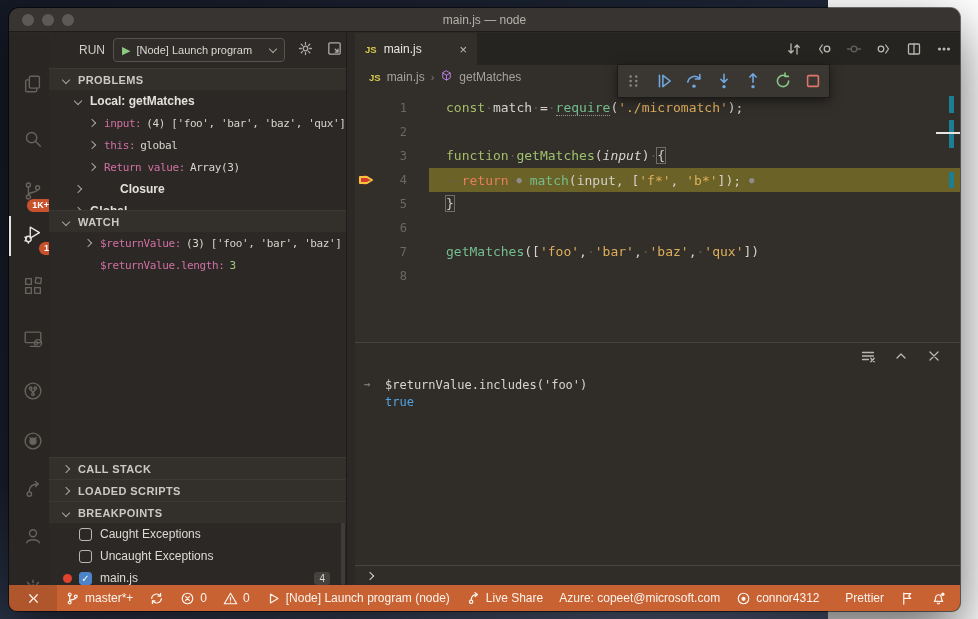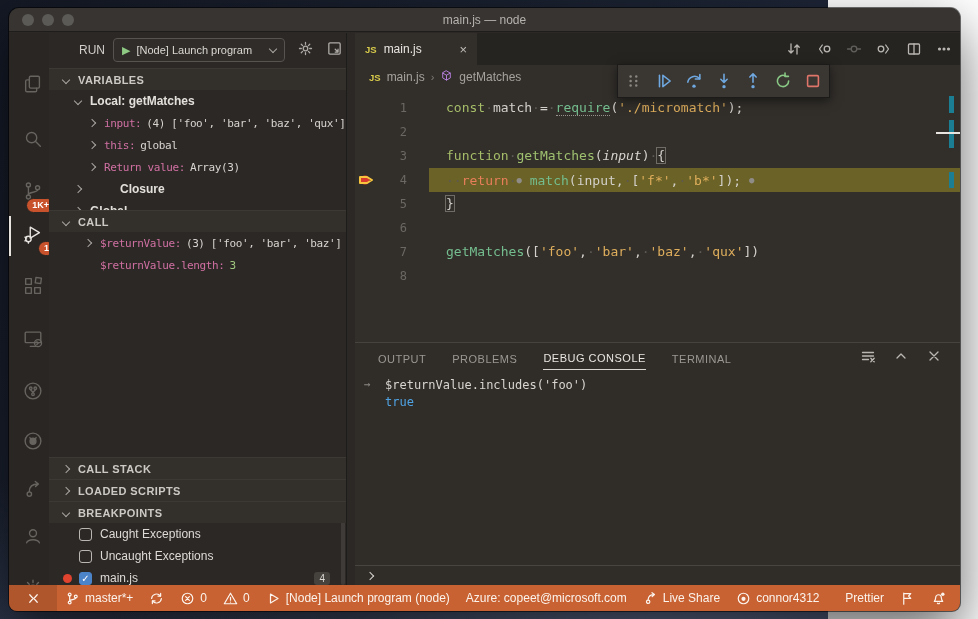--- a/index.html
+++ b/index.html
@@ -230,21 +230,21 @@
               <path d="M12 3.5v2.6M12 17.9v2.6M3.5 12h2.6M17.9 12h2.6M6 6l1.9 1.9M16.1 16.1 18 18M18 6l-1.9 1.9M7.9 16.1 6 18"></path>
             </svg></span>
         <span class="icon-btn" id="dbgconsole-slot"><svg width="17" height="17" viewBox="0 0 24 24" fill="none" stroke="#c6c3be" stroke-width="1.8" stroke-linecap="round" stroke-linejoin="round">
               <rect x="4" y="4" width="16" height="16" rx="1.5"></rect>
               <path d="M13 13l4 4m0-4v4h-4"></path>
             </svg></span>
       </div>
       <div id="tree-root">
           <div class="sec-header" style="top: 35px;">
             <span class="chev down"></span>
-            <span>VARIABLES</span>
+            <span>PROBLEMS</span>
           </div>
           <div class="tree-row" style="top: 57px; padding-left: 26px;">
             <span class="chev down" style="margin-right: 9px;"></span>
             <span class="lbl">Local: getMatches</span>
           </div>
           <div class="tree-row" style="top: 79px; padding-left: 40px;">
             <span class="chev right" style="margin-right: 9px;"></span>
             <span class="vname">input:</span>
             <span class="vval">(4) ['foo', 'bar', 'baz', 'qux']</span>
           </div>
@@ -261,21 +261,21 @@
           <div class="tree-row" style="top: 145px; padding-left: 26px; gap: 30px;">
             <span class="chev right" style="margin-right: 9px;"></span>
             <span class="lbl">Closure</span>
           </div>
           <div class="tree-row" style="top: 167px; padding-left: 26px;">
             <span class="chev right" style="margin-right: 9px;"></span>
             <span class="lbl">Global</span>
           </div>
           <div class="sec-header" style="top: 177px;">
             <span class="chev down"></span>
-            <span>CALL</span>
+            <span>WATCH</span>
           </div>
           <div class="tree-row" style="top: 199px; padding-left: 36px;">
             <span class="chev right" style="margin-right: 9px;"></span>
             <span class="vname">$returnValue:</span>
             <span class="vval">(3) ['foo', 'bar', 'baz']</span>
           </div>
           <div class="tree-row" style="top: 221px; padding-left: 36px;">
             <span style="width: 15px;"></span>
             <span class="vname">$returnValue.length:</span>
             <span class="vval num">3</span>
@@ -407,26 +407,20 @@
         </div>
       <div class="ruler">
         <div class="mark" style="top:7px;height:17px"></div>
         <div class="mark" style="top:31px;height:28px"></div>
         <div class="band" style="top:79px;height:24px"></div>
         <div class="mark" style="top:83px;height:16px"></div>
         <div class="cursorline" style="top:43px"></div>
       </div>
 
       <div class="panel">
-        <div class="panel-tabs" id="panel-tabs">
-            <div class="ptab">OUTPUT</div>
-            <div class="ptab">PROBLEMS</div>
-            <div class="ptab active">DEBUG CONSOLE</div>
-            <div class="ptab">TERMINAL</div>
-          </div>
         <div class="panel-icons" id="panel-icons">
             <span><svg width="16" height="16" viewBox="0 0 16 16" fill="none" stroke="#bab7b2" stroke-width="1.3" stroke-linecap="round" stroke-linejoin="round">
                 <path d="M2.5 4.5h11M2.5 8h11M2.5 11.5h6"></path>
                 <path d="M10.8 10.3l3.4 3.4M14.2 10.3l-3.4 3.4"></path>
               </svg></span>
             <span><svg width="16" height="16" viewBox="0 0 16 16" fill="none" stroke="#bab7b2" stroke-width="1.3" stroke-linecap="round" stroke-linejoin="round">
                 <path d="M4 10l4-4 4 4"></path>
               </svg></span>
             <span><svg width="16" height="16" viewBox="0 0 16 16" fill="none" stroke="#bab7b2" stroke-width="1.3" stroke-linecap="round" stroke-linejoin="round">
                 <path d="M4 4l8 8M12 4l-8 8"></path>
@@ -492,30 +486,30 @@
           </div>
           <div class="sb-item">
             <span style="display: flex;">
               <svg width="15" height="15" viewBox="0 0 16 16" fill="none" stroke="#fbf3ec" stroke-width="1.3" stroke-linecap="round" stroke-linejoin="round">
                 <path d="M4.8 3.2 12.8 8l-8 4.8z"></path>
               </svg>
             </span>
             <span>[Node] Launch program (node)</span>
           </div>
           <div class="sb-item">
-            <span>Azure: copeet@microsoft.com</span>
-          </div>
-          <div class="sb-item">
             <span style="display: flex;">
               <svg width="15" height="15" viewBox="0 0 16 16" fill="none" stroke="#fbf3ec" stroke-width="1.3" stroke-linecap="round" stroke-linejoin="round">
                 <circle cx="5.5" cy="11.5" r="1.8"></circle>
                 <path d="M5.5 9.4c0-4 2.6-5.6 6.5-5.6M9.6 1.8l2.6 2-2.4 2.1"></path>
               </svg>
             </span>
             <span>Live Share</span>
+          </div>
+          <div class="sb-item">
+            <span>Azure: copeet@microsoft.com</span>
           </div>
           <div class="sb-item">
             <span style="display: flex;">
               <svg width="15" height="15" viewBox="0 0 16 16" fill="none" stroke="#fbf3ec" stroke-width="1.3" stroke-linecap="round" stroke-linejoin="round">
                 <circle cx="8" cy="8" r="5.6"></circle>
                 <path d="M5.8 8.2c0-1.3 1-2.2 2.2-2.2s2.2.9 2.2 2.2S9.2 10.6 8 10.6 5.8 9.5 5.8 8.2z" fill="#fbf3ec" stroke="none"></path>
               </svg>
             </span>
             <span>connor4312</span>
           </div>

